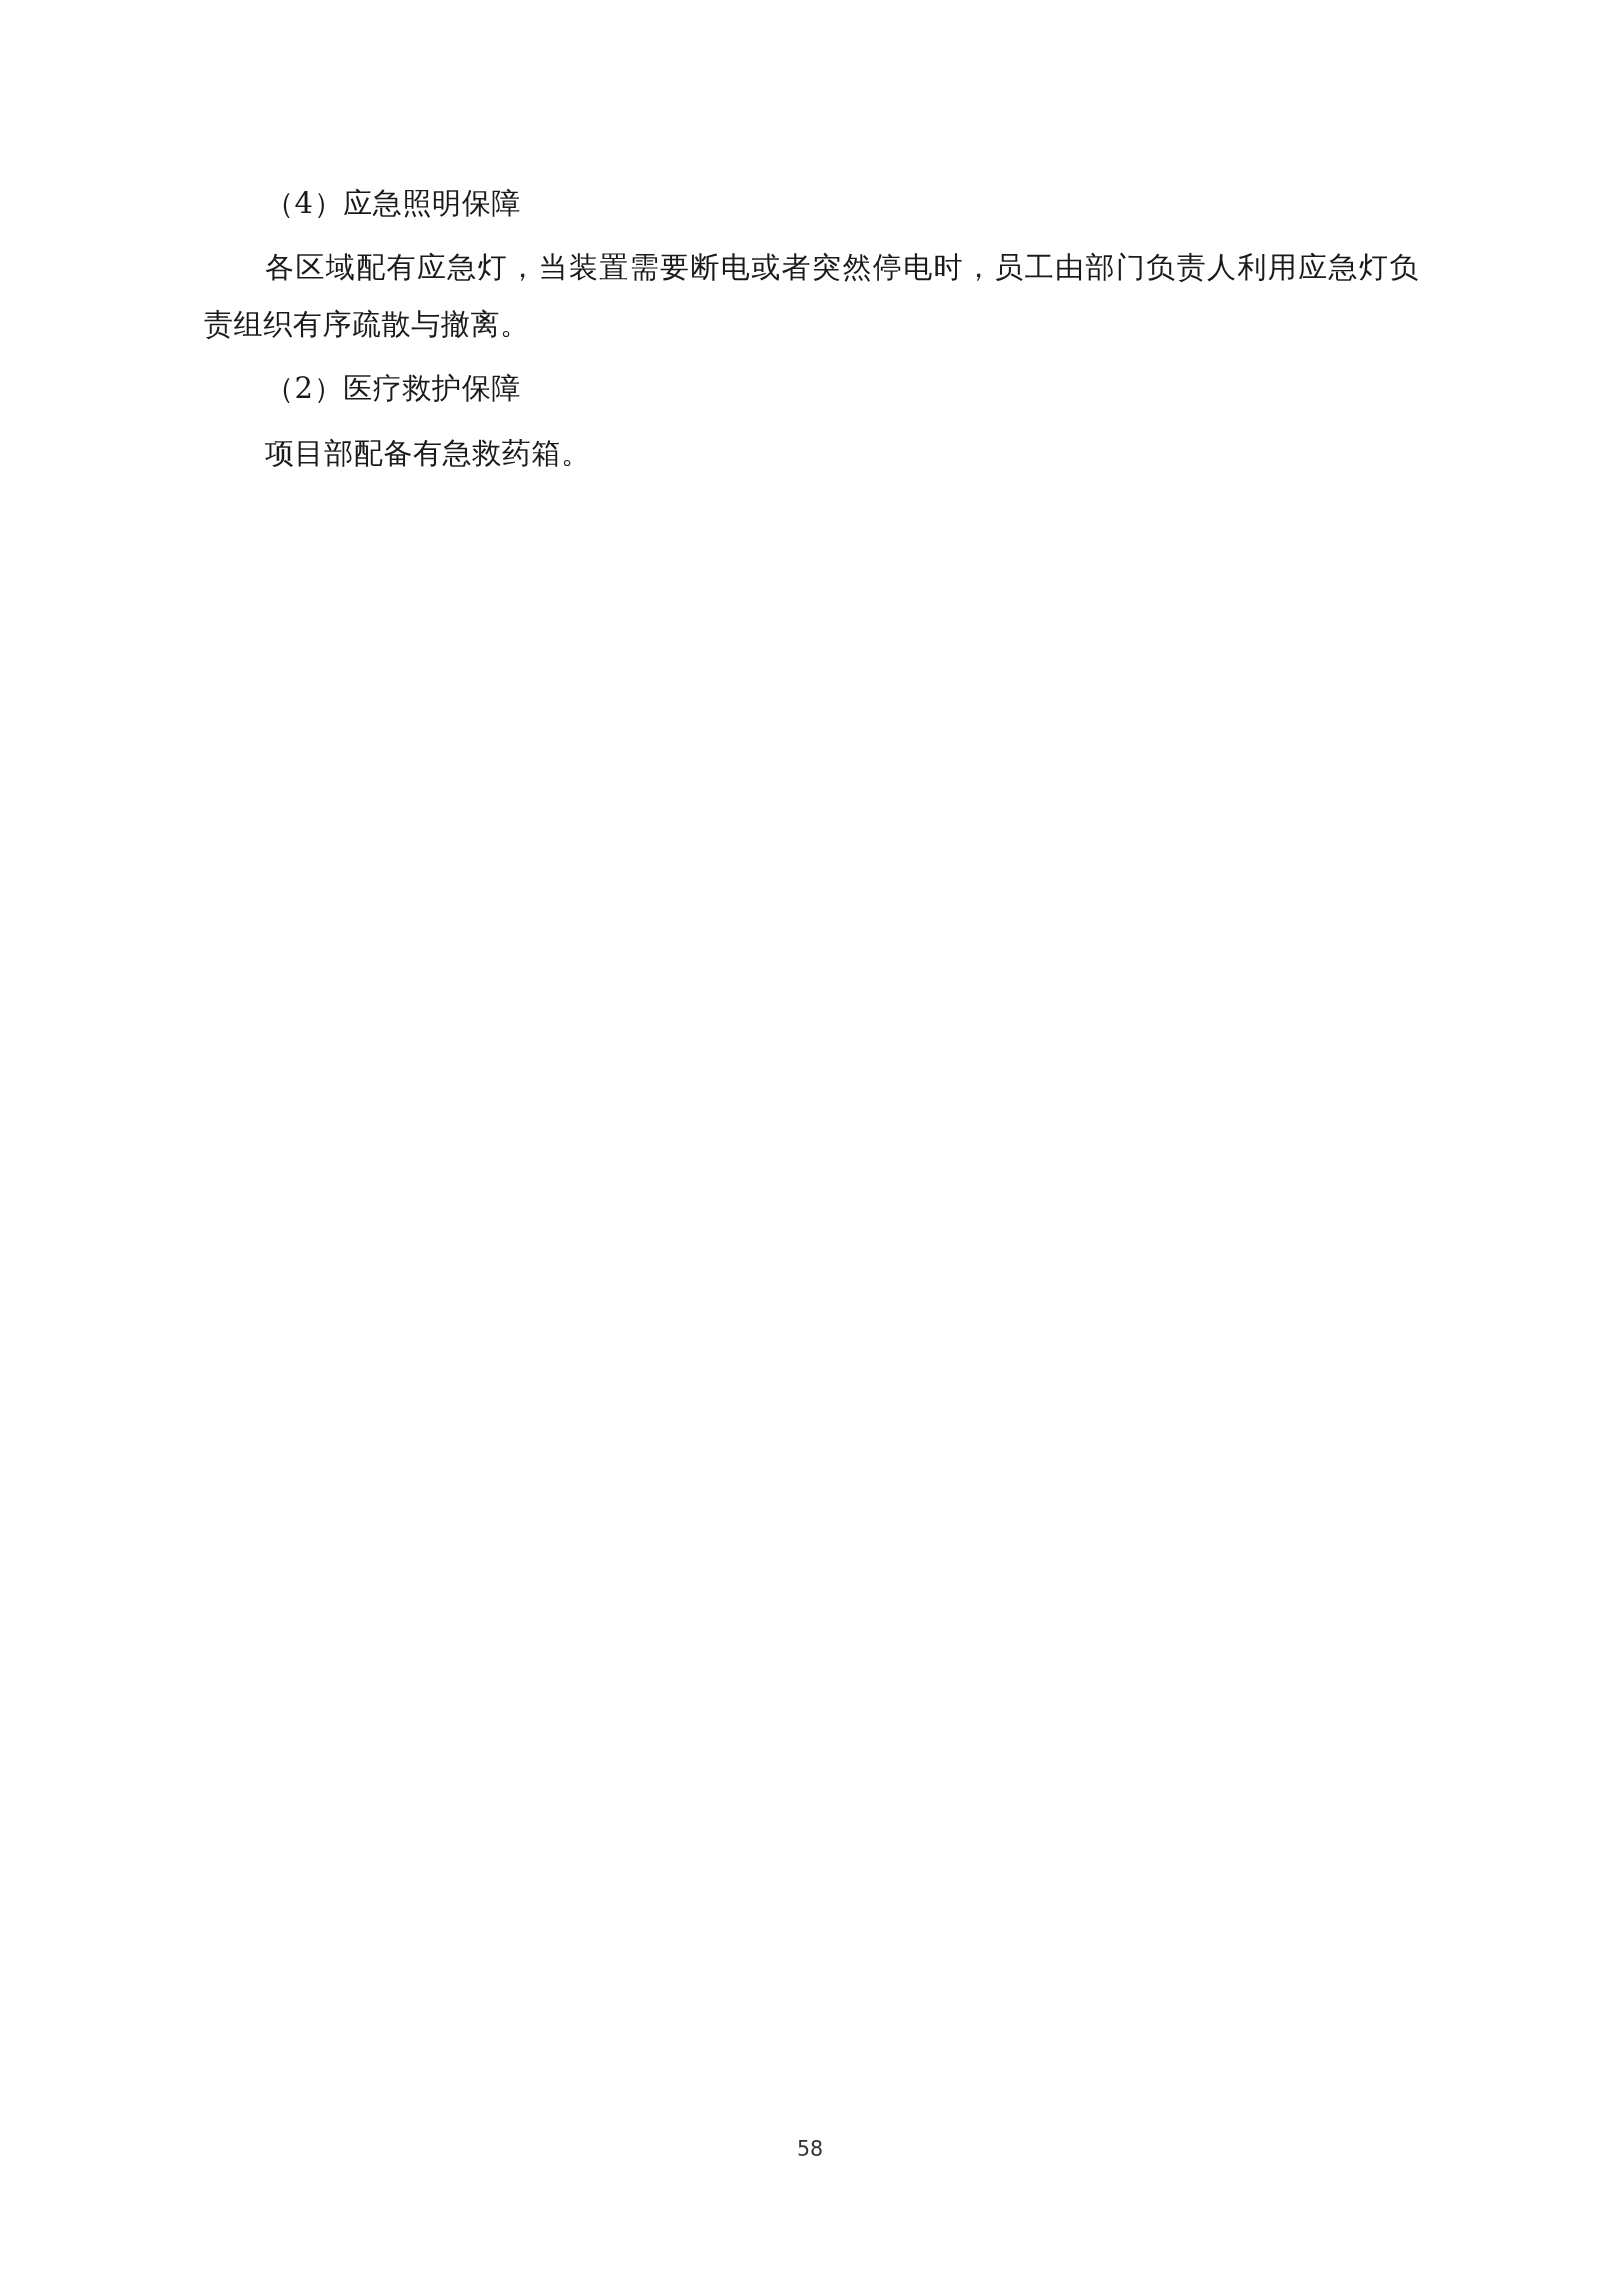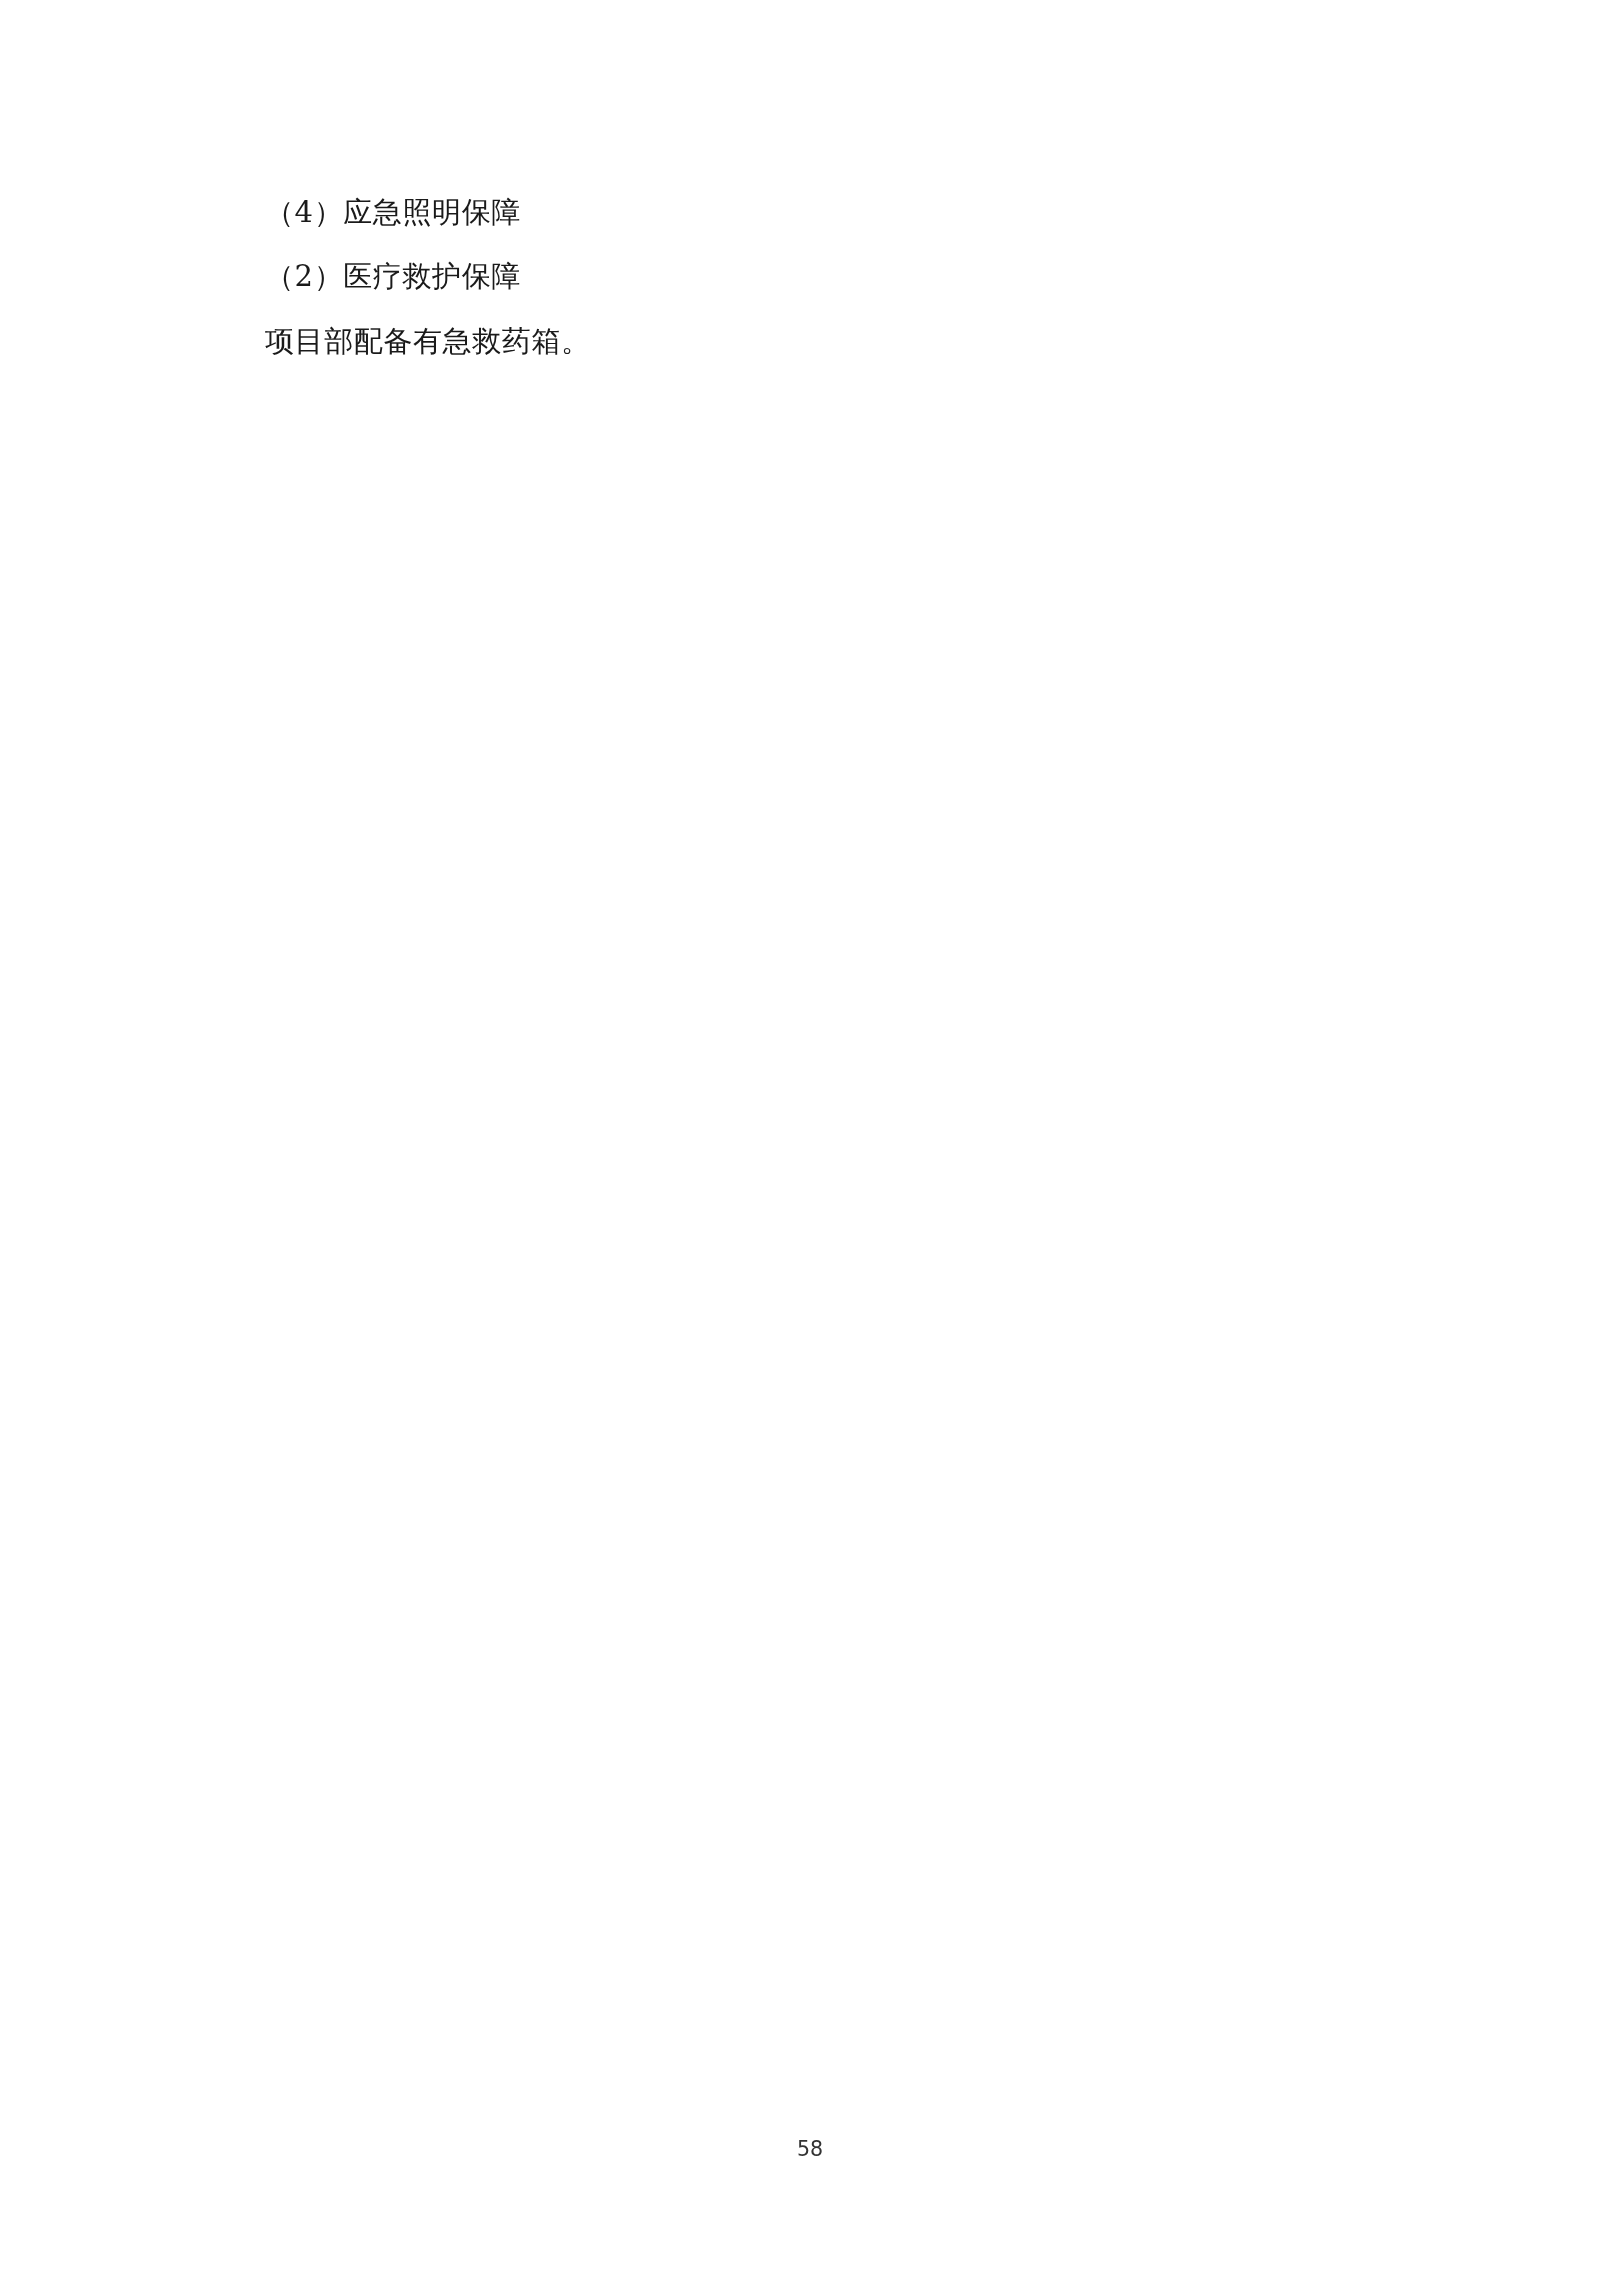--- a/index.html
+++ b/index.html
@@ -12,21 +12,21 @@
     width: 1620px;
     height: 2292px;
     background: #ffffff;
     box-sizing: border-box;
     overflow: hidden;
     font-family: "DejaVu Serif", serif;
   }
   .content {
     position: absolute;
     left: 204px;
-    top: 184px;
+    top: 175px;
     width: 1215px;
   }
   .para {
     font-family: "DejaVu Serif", serif;
     font-size: 29px;
     line-height: 1.95;
     color: #1a1a1a;
     text-align: justify;
     letter-spacing: 0.6px;
     margin: 0 0 7.8px 0;
@@ -45,18 +45,19 @@
     font-size: 20.6px;
     color: #333333;
   }
 </style>
 </head>
 <body>
 
 <div class="page">
   <div class="content">
     <p class="para indent">（4）应急照明保障</p>
+    <p class="para indent">各区域配有应急灯，当装置需要断电或者突然停电时，员工由部门负责人利用应急灯负责组织有序疏散与撤离。</p>
     <p class="para indent">（2）医疗救护保障</p>
     <p class="para indent">项目部配备有急救药箱。</p>
   </div>
   <div class="footer">58</div>
 </div>
 
 
 </body></html>

